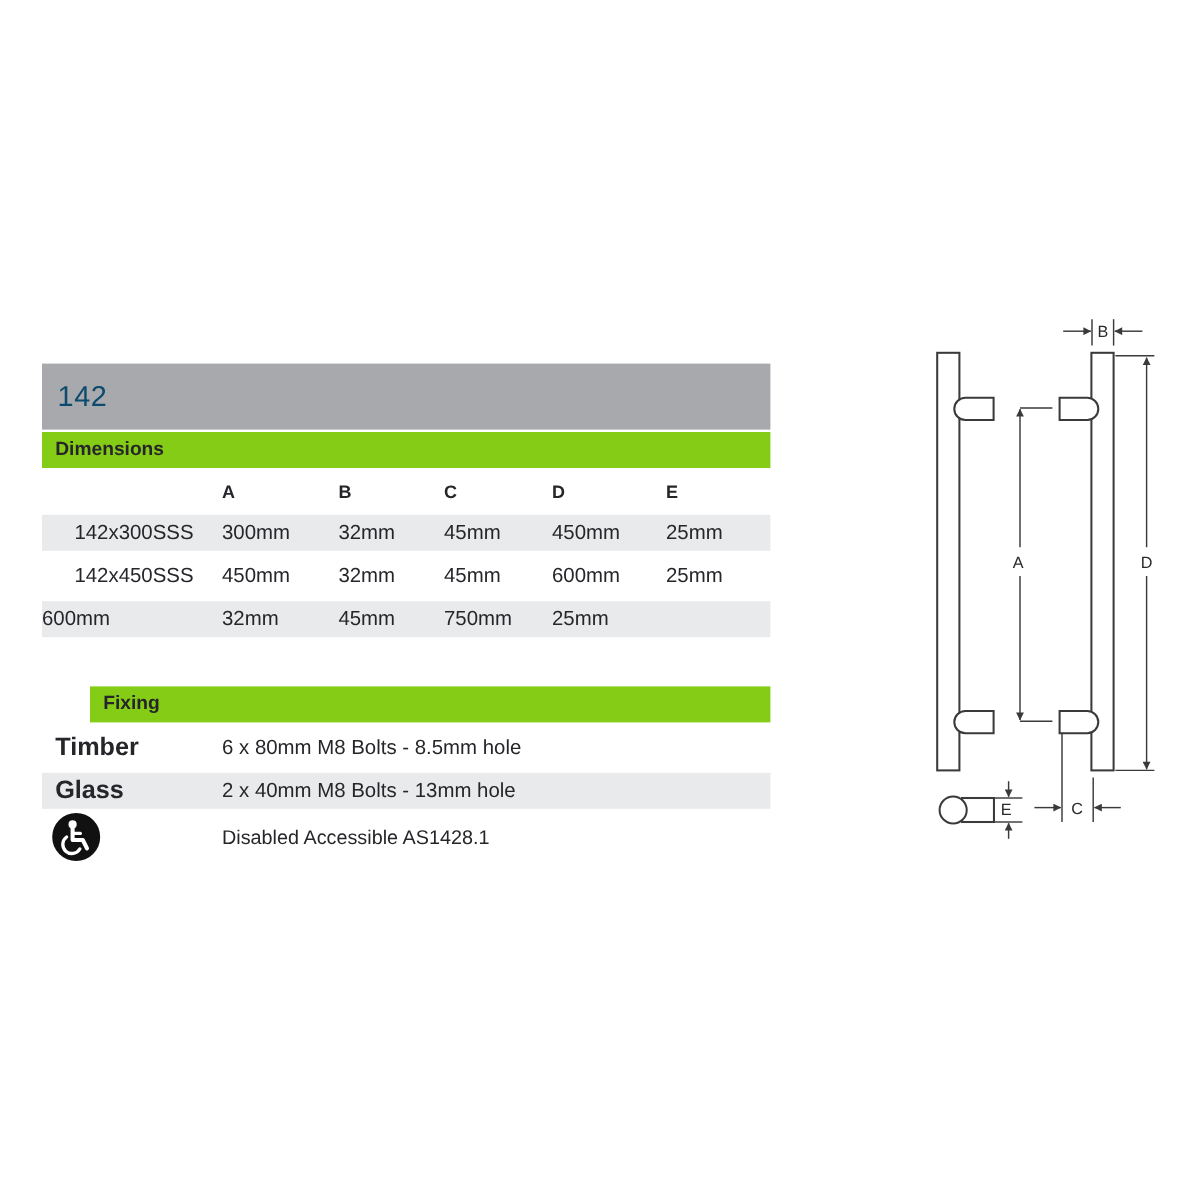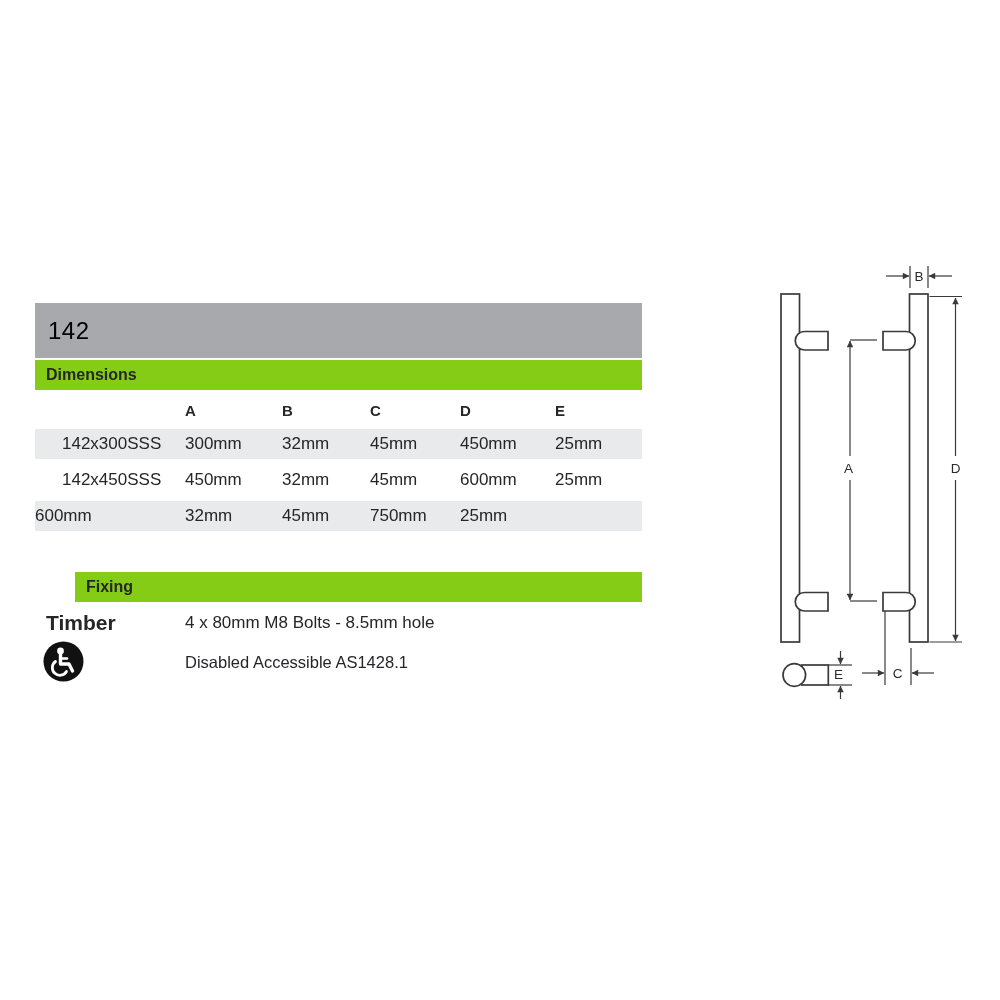--- a/index.html
+++ b/index.html
@@ -3,21 +3,21 @@
 <meta charset="utf-8">
 <style>
   html,body { margin:0; padding:0; }
   body {
     width:1000px; height:1000px; position:relative; background:#ffffff;
     font-family:"Liberation Sans", sans-serif; color:#26262a;
     -webkit-font-smoothing:antialiased;
   }
   .sheet { position:absolute; left:35px; top:303px; width:607px; }
   .band-model {
-    height:55px; background:#a7a9ac; color:#000000;
+    height:55px; background:#a7a9ac; color:#0c4a6e;
     font-size:24px; line-height:56px; padding-left:13px; letter-spacing:.5px;
   }
   .band-section {
     margin-top:2px; height:30px; background:#84cc16;
     font-weight:bold; font-size:16px; line-height:30px; padding-left:11px;
   }
   .grid6 {
     display:grid; grid-template-columns:150px 97px 88px 90px 95px 1fr;
   }
   .hdr-row { margin-top:8px; height:26px; font-weight:bold; font-size:15px; line-height:26px; }
@@ -84,23 +84,27 @@
     <div>750mm</div>
     <div>25mm</div>
   </div>
 
   <div class="band-section fix-band">
     <span>Fixing</span>
   </div>
 
   <div class="fix-row">
     <div class="lbl">Timber</div>
-    <div>4 x 80mm M8 Bolts - 8.5mm hole</div>
+    <div>6 x 80mm M8 Bolts - 8.5mm hole</div>
   </div>
 
+  <div class="fix-row shaded">
+    <div class="lbl">Glass</div>
+    <div>2 x 40mm M8 Bolts - 13mm hole</div>
+  </div>
 
   <div class="access-row">
     <svg class="badge" viewBox="0 0 41 41" aria-hidden="true">
       <circle cx="20.5" cy="20.5" r="20" fill="#111111"></circle>
       <circle cx="17.5" cy="10" r="3.4" fill="#ffffff"></circle>
       <path d="M17.5,12.5 L17.5,23 L26,23 L29.5,30" fill="none" stroke="#ffffff" stroke-width="3.4" stroke-linecap="round" stroke-linejoin="round"></path>
       <path d="M17.5,17.5 L24,17.5" fill="none" stroke="#ffffff" stroke-width="2.6" stroke-linecap="round"></path>
       <path d="M12.5,20.5 A7.6,7.6 0 1 0 23.5,30.5" fill="none" stroke="#ffffff" stroke-width="2.8" stroke-linecap="round"></path>
     </svg>
     <div class="txt">Disabled Accessible AS1428.1</div>

